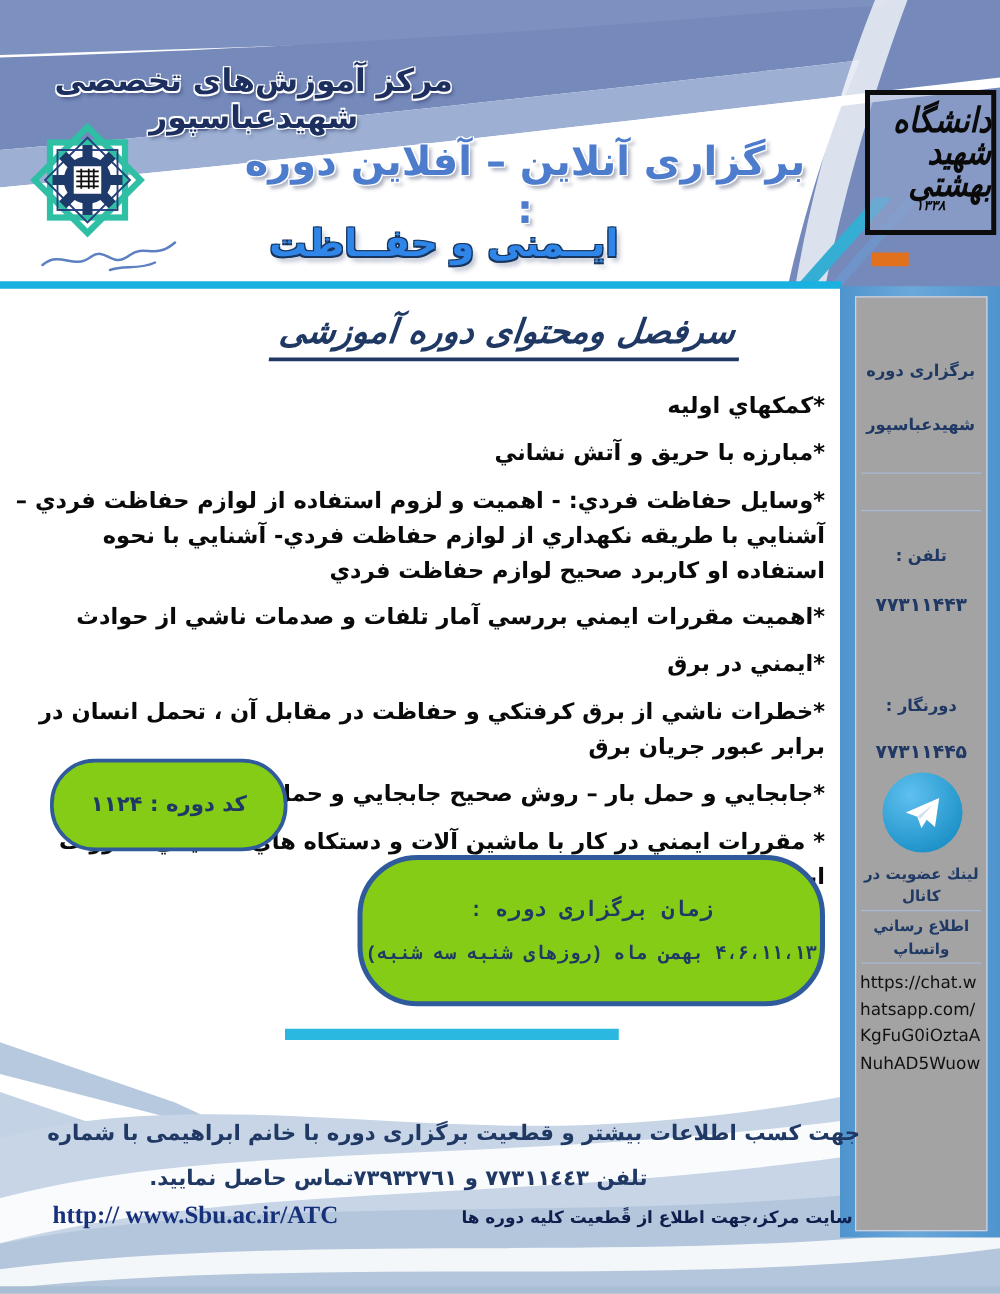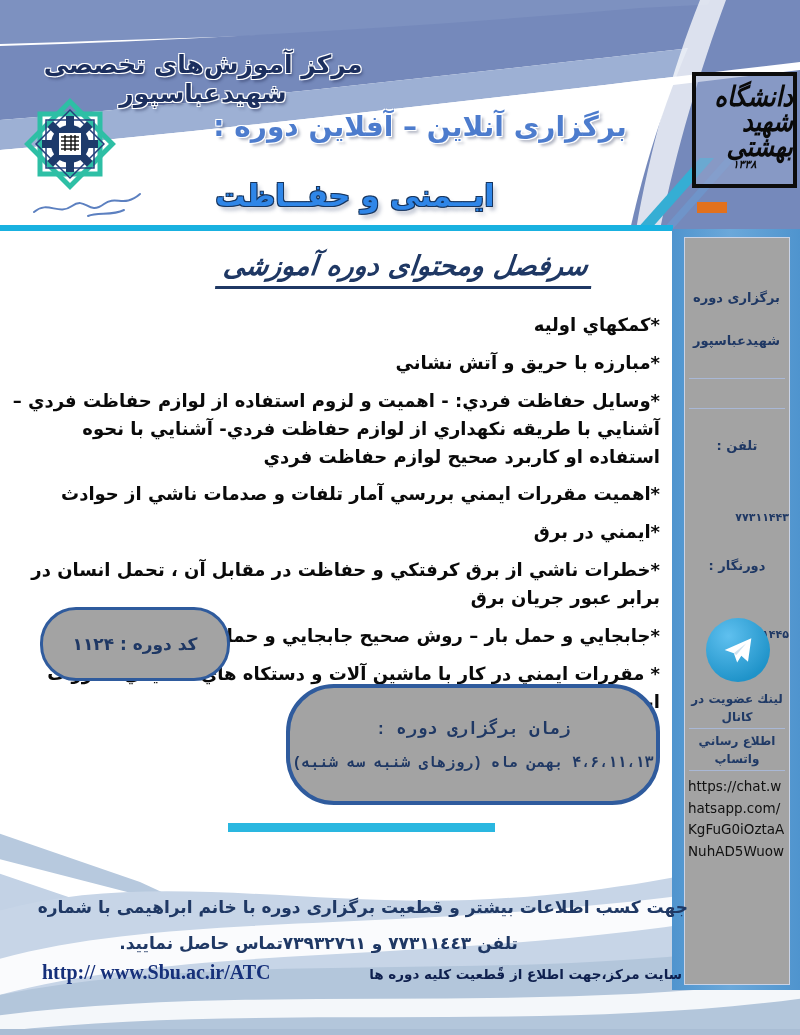--- a/index.html
+++ b/index.html
@@ -12,21 +12,21 @@
   .abs{position:absolute;}
   
   .header-svg{left:0;top:0;width:800px;height:230px;z-index:1;}
   .org-title{
     left:8px;top:50px;width:390px;z-index:3;text-align:center;direction:rtl;
     font-size:25px;font-weight:bold;color:#1c2f5e;
     text-shadow:1px 1px 0 #fff,-1px -1px 0 #fff,1px -1px 0 #fff,-1px 1px 0 #fff,2px 3px 3px rgba(30,40,80,.45);
   }
   .mode-line{
     left:190px;top:110px;width:460px;z-index:3;text-align:center;direction:rtl;
-    font-size:28px;font-weight:bold;color:#4d7ccd;
+    font-size:32px;font-weight:bold;color:#4d7ccd;
     text-shadow:1px 1px 0 #fff,-1px -1px 0 #fff,1px -1px 0 #fff,-1px 1px 0 #fff,3px 3px 3px rgba(30,40,80,.35);
   }
   .course-title{
     left:215px;top:178px;width:280px;z-index:3;text-align:center;direction:rtl;
     font-size:30px;font-weight:bold;color:#2f86e8;
     text-shadow:1px 1px 0 #17355e,-1px -1px 0 #17355e,1px -1px 0 #17355e,-1px 1px 0 #17355e,0 0 6px #ffffff,3px 4px 4px rgba(20,40,90,.35);
   }
   .gear-logo{left:22px;top:96px;width:96px;height:96px;z-index:3;}
   .signature{left:28px;top:182px;width:120px;height:42px;z-index:3;}
   .sbu-logo{
@@ -39,37 +39,37 @@
   .sbu-logo .yr{font-size:11px;font-weight:900;margin-top:2px;}
   .top-divider{left:0;top:225px;width:673px;height:6px;background:#19b1e0;z-index:2;}
   
   .right-col{left:672px;top:229px;width:128px;height:761px;z-index:2;
     background:linear-gradient(90deg,#4f94ce,#6ba8da 45%,#4f94ce);}
   .side-panel{left:684px;top:237px;width:106px;height:748px;z-index:3;
     background:#a3a3a3;border:1px solid #cad3e6;box-sizing:border-box;direction:rtl;}
   .sp{position:absolute;width:100%;box-sizing:border-box;color:#1f3864;font-weight:bold;}
   .sp-org{font-size:13px;text-align:right;padding-right:9px;}
   .sp-label{font-size:13px;text-align:center;}
-  .sp-num{font-size:11px;letter-spacing:1px;margin-top:36px;}
+  .sp-num{font-size:15px;text-align:center;letter-spacing:1px;}
   .sp-div{position:absolute;left:4%;width:92%;height:1px;background:#a9b8d6;}
   .tg-wrap{position:absolute;left:21px;top:380px;width:64px;height:64px;border-radius:50%;
     background:radial-gradient(circle at 35% 28%,#5fc0ef,#1f93c9 75%);display:flex;align-items:center;justify-content:center;}
   .sp-cap{font-size:12px;font-weight:bold;color:#203a66;text-align:center;line-height:1.5;padding:0 4px;}
   .sp-url{font-size:13.5px;font-weight:400;color:#111;direction:ltr;text-align:left;
     padding:0 3px;word-break:break-all;line-height:1.6;font-family:"DejaVu Sans",sans-serif;}
   
   .section-title{left:140px;top:250px;width:530px;z-index:2;text-align:center;direction:rtl;}
   .section-title span{
     display:inline-block;font-size:27px;font-weight:bold;font-style:italic;color:#1f3864;
     border-bottom:3px solid #1f3864;padding:0 6px 5px 6px;transform:skewX(-6deg);
   }
   .topics{left:8px;top:311px;width:656px;z-index:2;direction:rtl;text-align:right;
     display:flex;flex-direction:column;gap:10px;padding-right:4px;box-sizing:border-box;}
   .topic{font-size:18px;font-weight:bold;color:#0a0a0a;line-height:1.55;}
-  .pill{z-index:2;box-sizing:border-box;background:#a3a3a3;border:3px solid #2f5b9d;
+  .pill{z-index:2;box-sizing:border-box;background:#84cc16;border:3px solid #2f5b9d;
     display:flex;flex-direction:column;align-items:center;justify-content:center;
     direction:rtl;color:#1f3864;font-weight:bold;}
   .pill-code{left:40px;top:607px;width:190px;height:74px;border-radius:36px;font-size:17px;}
   .pill-sched{left:286px;top:684px;width:374px;height:121px;border-radius:48px;border-width:4px;gap:14px;font-family:Liberation Mono, monospace;}
   .pill-sched .l1{font-size:17px;}
   .pill-sched .l2{font-size:15px;}
   .accent-bar{left:228px;top:823px;width:267px;height:9px;background:#2ab7e0;z-index:2;}
   
   .bottom-svg{left:0;top:820px;width:800px;height:215px;z-index:1;}
   .f-line1{left:0;top:897px;width:688px;z-index:4;text-align:right;direction:rtl;

